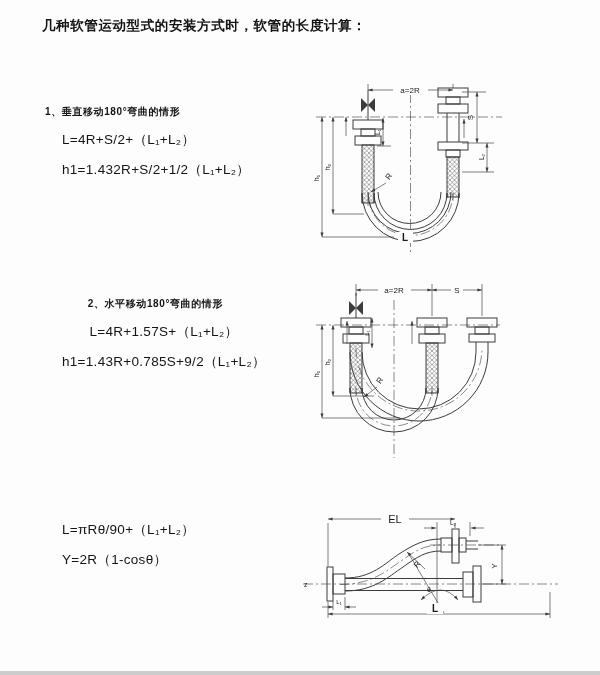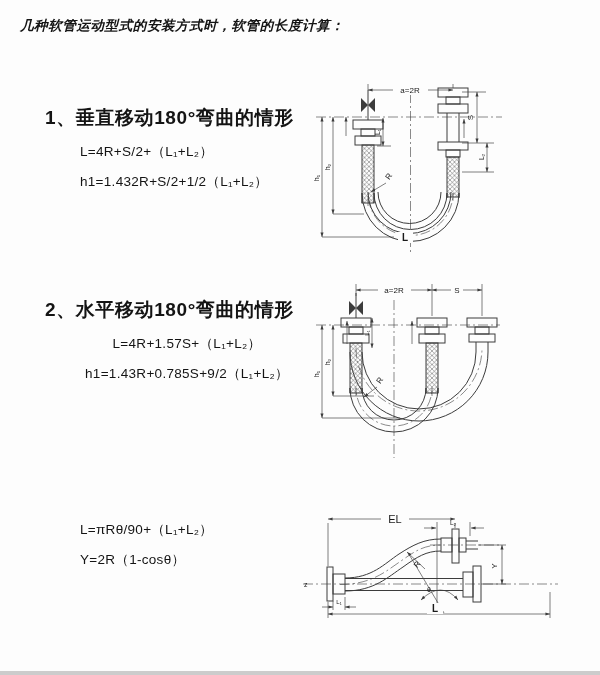--- a/index.html
+++ b/index.html
@@ -2,26 +2,26 @@
 <html><head>
 <meta charset="utf-8">
 <style>
   html,body{margin:0;padding:0;}
   body{
     width:600px;height:675px;position:relative;overflow:hidden;
     background:#fdfdfd;color:#141414;
     font-family:"Liberation Sans","DejaVu Sans",sans-serif;
   }
   .title{
-    position:absolute;left:20px;top:17px;
-    font-size:13.5px;font-weight:bold;letter-spacing:0.6px;white-space:nowrap;font-style:italic;
+    position:absolute;left:42px;top:17px;
+    font-size:13.5px;font-weight:bold;letter-spacing:0.6px;white-space:nowrap;
   }
   .sec{position:absolute;left:45px;}
-  .sec .heading{font-size:19px;font-weight:bold;letter-spacing:0.6px;margin-bottom:6px;white-space:nowrap;}
-  .sec .formula{font-size:13.5px;line-height:30px;margin-left:35px;letter-spacing:0.3px;white-space:nowrap;}
+  .sec .heading{font-size:10px;font-weight:bold;letter-spacing:0.6px;margin-bottom:6px;white-space:nowrap;}
+  .sec .formula{font-size:13.5px;line-height:30px;margin-left:17px;letter-spacing:0.3px;white-space:nowrap;}
   .sec1{top:105px;}
   .sec2{top:297px;text-align:center;}
   .sec3{top:515px;}
   .fig{position:absolute;left:0;top:0;width:600px;height:675px;}
   .fig .cl{stroke-dasharray:10 3 2 3;stroke-width:0.6;}
   .fig .dim{stroke-width:0.65;}
   .fig .braid{fill:url(#braid);}
   .fig .solid{fill:#3c3c3c;stroke:none;}
   .fig .lbl-bg{fill:#fdfdfd;stroke:none;}
   .fig text{fill:#1a1a1a;stroke:none;font-family:"Liberation Sans","DejaVu Sans",sans-serif;}

